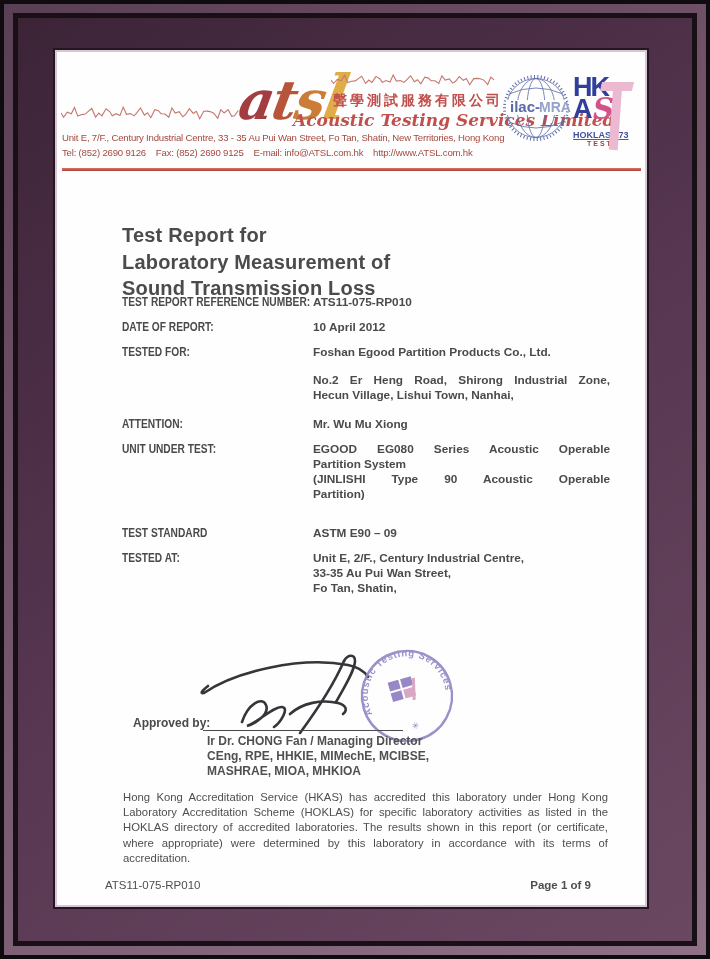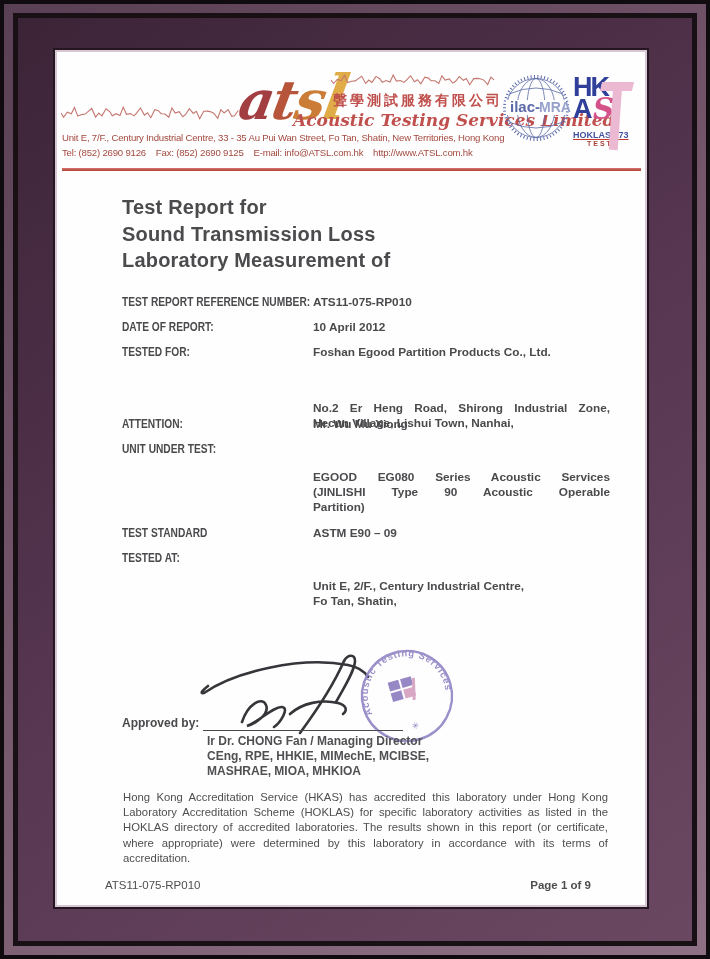--- a/index.html
+++ b/index.html
@@ -38,25 +38,25 @@
         font-weight:bold;font-size:29px;color:#d4518a;}
   .hkas .t-bar{position:absolute;left:38px;top:-14px;width:9px;height:66px;background:#ecb9d2;
         transform:rotate(4deg);}
   .hkas .t-cap{position:absolute;left:28px;top:-16px;width:32px;height:9px;background:#ecb9d2;
         transform:skewX(-14deg);}
   .hkas .scheme{font-size:9px;font-weight:bold;color:#4252a0;text-decoration:underline;
         text-decoration-color:#c0392b;margin-top:6px;white-space:nowrap;}
   .hkas .test{font-size:7px;font-weight:bold;color:#a84038;letter-spacing:2px;margin-left:14px;}
 
   
-  .title{font-size:20px;font-weight:bold;color:#4b4b4e;line-height:26.5px;letter-spacing:0.2px;}
+  .title{font-size:20px;font-weight:bold;color:#4b4b4e;line-height:26.5px;letter-spacing:0.2px;margin-top:28px;}
   .label{font-size:12px;font-weight:bold;color:#4a4a4d;transform:scaleX(.85);
          transform-origin:0 50%;white-space:nowrap;}
   .val{font-size:11.8px;font-weight:bold;color:#4a4a4d;line-height:15px;}
-  .vblock{width:297px;margin-top:28px;}
+  .vblock{width:297px;}
   .jl{text-align:justify;text-align-last:justify;}
 
   
   .approve{font-size:12px;font-weight:bold;color:#4a4a4d;}
   .sigline{border-top:1.5px solid #4a4a4d;}
   .name{font-size:12px;font-weight:bold;color:#505053;line-height:15px;white-space:nowrap;}
   .stamp{transform:rotate(-16deg);opacity:.92;}
   .emblem{position:absolute;left:33px;top:32px;width:32px;height:26px;}
   .emblem .eb{position:absolute;background:#8d7fc0;}
 
@@ -113,22 +113,22 @@
       <span class="t-cap"></span>
       <span class="t-bar"></span>
       <span class="s-pink">S</span>
     </div>
     <div class="scheme">HOKLAS 173</div>
     <div class="test">TEST</div>
   </div>
 
   <div class="abs title" style="left:65px;top:142px">
     <div>Test Report for</div>
+    <div>Laboratory Measurement of</div>
     <div>Sound Transmission Loss</div>
-    <div>Laboratory Measurement of</div>
   </div>
 
   <div class="abs label" style="left:65px;top:243px">TEST REPORT REFERENCE NUMBER:</div>
   <div class="abs val" style="left:256px;top:243px">ATS11-075-RP010</div>
 
   <div class="abs label" style="left:65px;top:268px">DATE OF REPORT:</div>
   <div class="abs val" style="left:256px;top:268px">10 April 2012</div>
 
   <div class="abs label" style="left:65px;top:293px">TESTED FOR:</div>
   <div class="abs val" style="left:256px;top:293px">Foshan Egood Partition Products Co., Ltd.</div>
@@ -136,31 +136,33 @@
   <div class="abs val vblock" style="left:256px;top:321px">
     <div class="jl">No.2 Er Heng Road, Shirong Industrial Zone,</div>
     <div>Hecun Village, Lishui Town, Nanhai,</div>
   </div>
 
   <div class="abs label" style="left:65px;top:365px">ATTENTION:</div>
   <div class="abs val" style="left:256px;top:365px">Mr. Wu Mu Xiong</div>
 
   <div class="abs label" style="left:65px;top:390px">UNIT UNDER TEST:</div>
   <div class="abs val vblock" style="left:256px;top:390px">
-    <div class="jl">EGOOD EG080 Series Acoustic Services</div>
+    <div class="jl">EGOOD EG080 Series Acoustic Operable</div>
+    <div>Partition System</div>
     <div class="jl">(JINLISHI Type 90 Acoustic Operable</div>
     <div>Partition)</div>
   </div>
 
   <div class="abs label" style="left:65px;top:474px">TEST STANDARD</div>
   <div class="abs val" style="left:256px;top:474px">ASTM E90 – 09</div>
 
   <div class="abs label" style="left:65px;top:499px">TESTED AT:</div>
   <div class="abs val vblock" style="left:256px;top:499px">
     <div>Unit E, 2/F., Century Industrial Centre,</div>
+    <div>33-35 Au Pui Wan Street,</div>
     <div>Fo Tan, Shatin,</div>
   </div>
 
   <svg class="abs" style="left:135px;top:596px" width="210" height="90" viewBox="0 0 210 90">
     <g fill="none" stroke="#35353a" stroke-width="2.6" stroke-linecap="round">
       <path d="M16 38 C11 42 7 46 12 45 C42 24 108 8 156 17 C166 19 173 24 176 29"></path>
       <path d="M50 74 C56 56 70 48 74 57 C78 66 63 76 55 78 C68 73 82 58 90 59 C98 60 88 75 82 79"></path>
       <path d="M152 13 C142 36 122 66 108 85"></path>
       <path d="M152 13 C156 6 163 6 163 13 C163 22 152 40 144 54"></path>
       <path d="M98 66 C110 55 130 51 146 55 C154 57 156 62 151 66"></path>
@@ -180,21 +182,21 @@
     </svg>
     <div class="emblem">
       <span class="eb" style="left:2px;top:0;width:11px;height:9px"></span>
       <span class="eb" style="left:15px;top:0;width:11px;height:9px"></span>
       <span class="eb" style="left:2px;top:11px;width:11px;height:9px"></span>
       <span class="eb" style="left:15px;top:11px;width:11px;height:9px;background:#d4a0c0"></span>
       <span class="eb" style="left:24px;top:2px;width:3px;height:22px;background:#d4a0c0;transform:rotate(14deg)"></span>
     </div>
   </div>
 
-  <div class="abs approve" style="left:65px;top:664px">Approved by:</div>
+  <div class="abs approve" style="left:76px;top:664px">Approved by:</div>
   <div class="abs sigline" style="left:146px;top:678px;width:200px"></div>
   <div class="abs" style="left:150px;top:682px">
     <div class="name">Ir Dr. CHONG Fan / Managing Director</div>
     <div class="name">CEng, RPE, HHKIE, MIMechE, MCIBSE,</div>
     <div class="name">MASHRAE, MIOA, MHKIOA</div>
   </div>
 
   <div class="abs foot-par" style="left:66px;top:738px">Hong Kong Accreditation Service (HKAS) has accredited this laboratory under Hong Kong Laboratory Accreditation Scheme (HOKLAS) for specific laboratory activities as listed in the HOKLAS directory of accredited laboratories. The results shown in this report (or certificate, where appropriate) were determined by this laboratory in accordance with its terms of accreditation.</div>
   <div class="abs foot-ref" style="left:48px;top:827px">ATS11-075-RP010</div>
   <div class="abs foot-page" style="right:54px;top:827px">Page 1 of 9</div>

